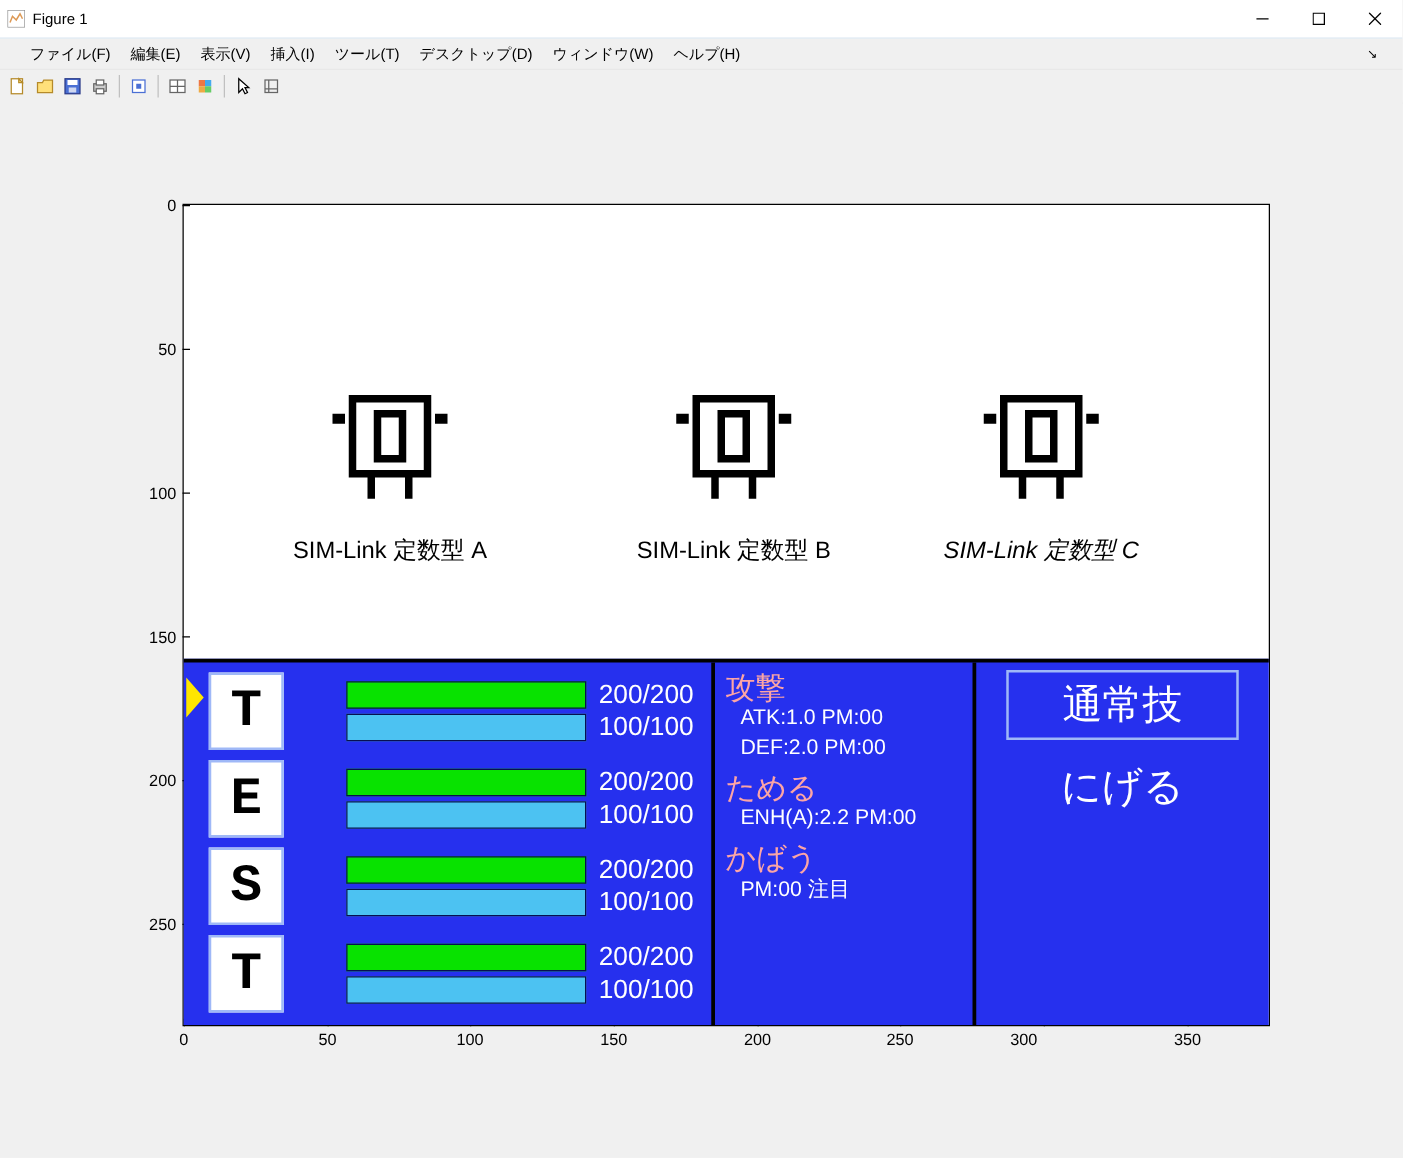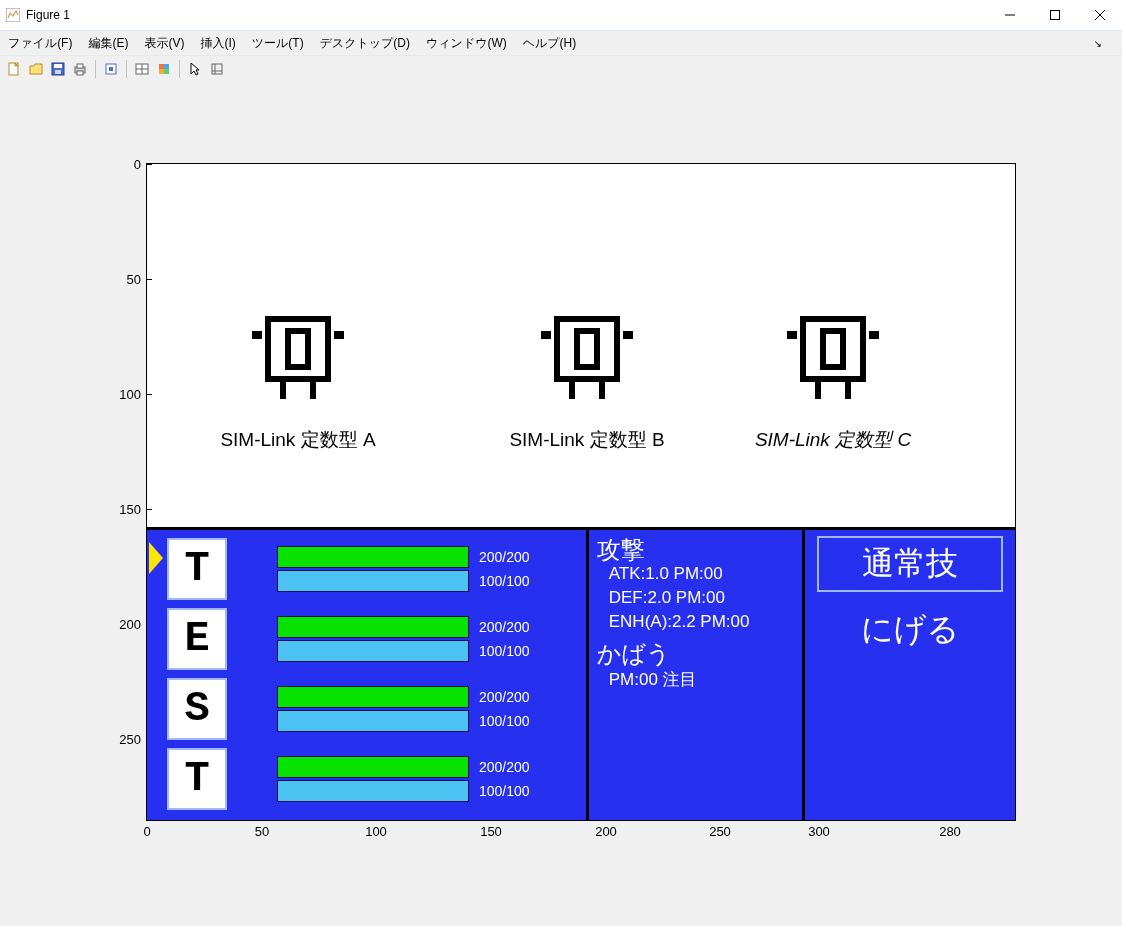--- a/index.html
+++ b/index.html
@@ -43,21 +43,21 @@
   }
   .winbtn svg { pointer-events: none; }
 
   .menubar {
     height: 24px;
     background: #f0f0f0;
     border-bottom: 1px solid #e8e8e8;
     display: flex;
     align-items: center;
     font-size: 12px;
-    padding-left: 8px;
+    padding-left: 24px;
     position: relative;
   }
   .menubar span {
     margin-right: 16px;
   }
   .menubar .arrow {
     position: absolute;
     right: 4px;
     font-size: 10px;
   }
@@ -180,47 +180,47 @@
   .barrow { display: flex; align-items: center; gap: 10px; }
   .bar {
     width: 190px;
     height: 20px;
     border: 1px solid #081050;
   }
   .bar.hp { background: #08e200; }
   .bar.mp { background: #4cc2f2; }
   .barval {
     color: #fff;
-    font-size: 14px;
+    font-size: 21px;
     font-family: "Meiryo", sans-serif;
     letter-spacing: 0;
   }
 
   .skills-col {
     width: 210px;
     border-right: 3px solid #000;
     padding: 4px 8px;
   }
   .skill {
     margin-bottom: 6px;
   }
   .skill .sname {
-    color: #ffffff;
+    color: #fca5a5;
     font-size: 24px;
   }
   .skill .sinfo {
     color: #fff;
     font-size: 17px;
     margin-left: 12px;
     margin-top: -2px;
   }
 
   .cmd-col {
     flex: 1;
-    padding: 6px 12px;
+    padding: 6px 24px;
     display: flex;
     flex-direction: column;
     gap: 10px;
     align-items: center;
   }
   .cmd {
     color: #fff;
     font-size: 32px;
     width: 170px;
     text-align: center;
@@ -359,24 +359,24 @@
     <div class="xtick" style="left:229px">100</div>
     <div class="tickmark-x" style="left:229px"></div>
     <div class="xtick" style="left:344px">150</div>
     <div class="tickmark-x" style="left:344px"></div>
     <div class="xtick" style="left:459px">200</div>
     <div class="tickmark-x" style="left:459px"></div>
     <div class="xtick" style="left:573px">250</div>
     <div class="tickmark-x" style="left:573px"></div>
     <div class="xtick" style="left:672px">300</div>
     <div class="tickmark-x" style="left:688px"></div>
-    <div class="xtick" style="left:803px">280</div>
+    <div class="xtick" style="left:803px">350</div>
     <div class="tickmark-x" style="left:803px"></div>
 
-    <div class="enemy" style="left:41px;  top:145px; width:220px;">
+    <div class="enemy" style="left:55px;  top:145px; width:220px;">
       <svg width="120" height="110" viewBox="0 0 120 110">
         <rect x="30" y="10" width="60" height="60" fill="#fff" stroke="#000" stroke-width="6"></rect>
         <rect x="50" y="22" width="20" height="36" fill="#fff" stroke="#000" stroke-width="6"></rect>
         <line x1="45" y1="70" x2="45" y2="90" stroke="#000" stroke-width="6"></line>
         <line x1="75" y1="70" x2="75" y2="90" stroke="#000" stroke-width="6"></line>
         <rect x="14" y="22" width="10" height="8" fill="#000"></rect>
         <rect x="96" y="22" width="10" height="8" fill="#000"></rect>
       </svg>
       <div class="label">SIM-Link 定数型 A</div>
     </div>
@@ -464,20 +464,21 @@
 
       <div class="skills-col">
         <div class="skill">
           <div class="sname">攻撃</div>
           <div class="sinfo">ATK:1.0 PM:00</div>
         </div>
         <div class="skill">
           <div class="sinfo">DEF:2.0 PM:00</div>
         </div>
         <div class="skill">
+          <div class="sname">ためる</div>
           <div class="sinfo">ENH(A):2.2 PM:00</div>
         </div>
         <div class="skill">
           <div class="sname">かばう</div>
           <div class="sinfo">PM:00 注目</div>
         </div>
       </div>
 
       <div class="cmd-col">
         <div class="cmd selected">通常技</div>

